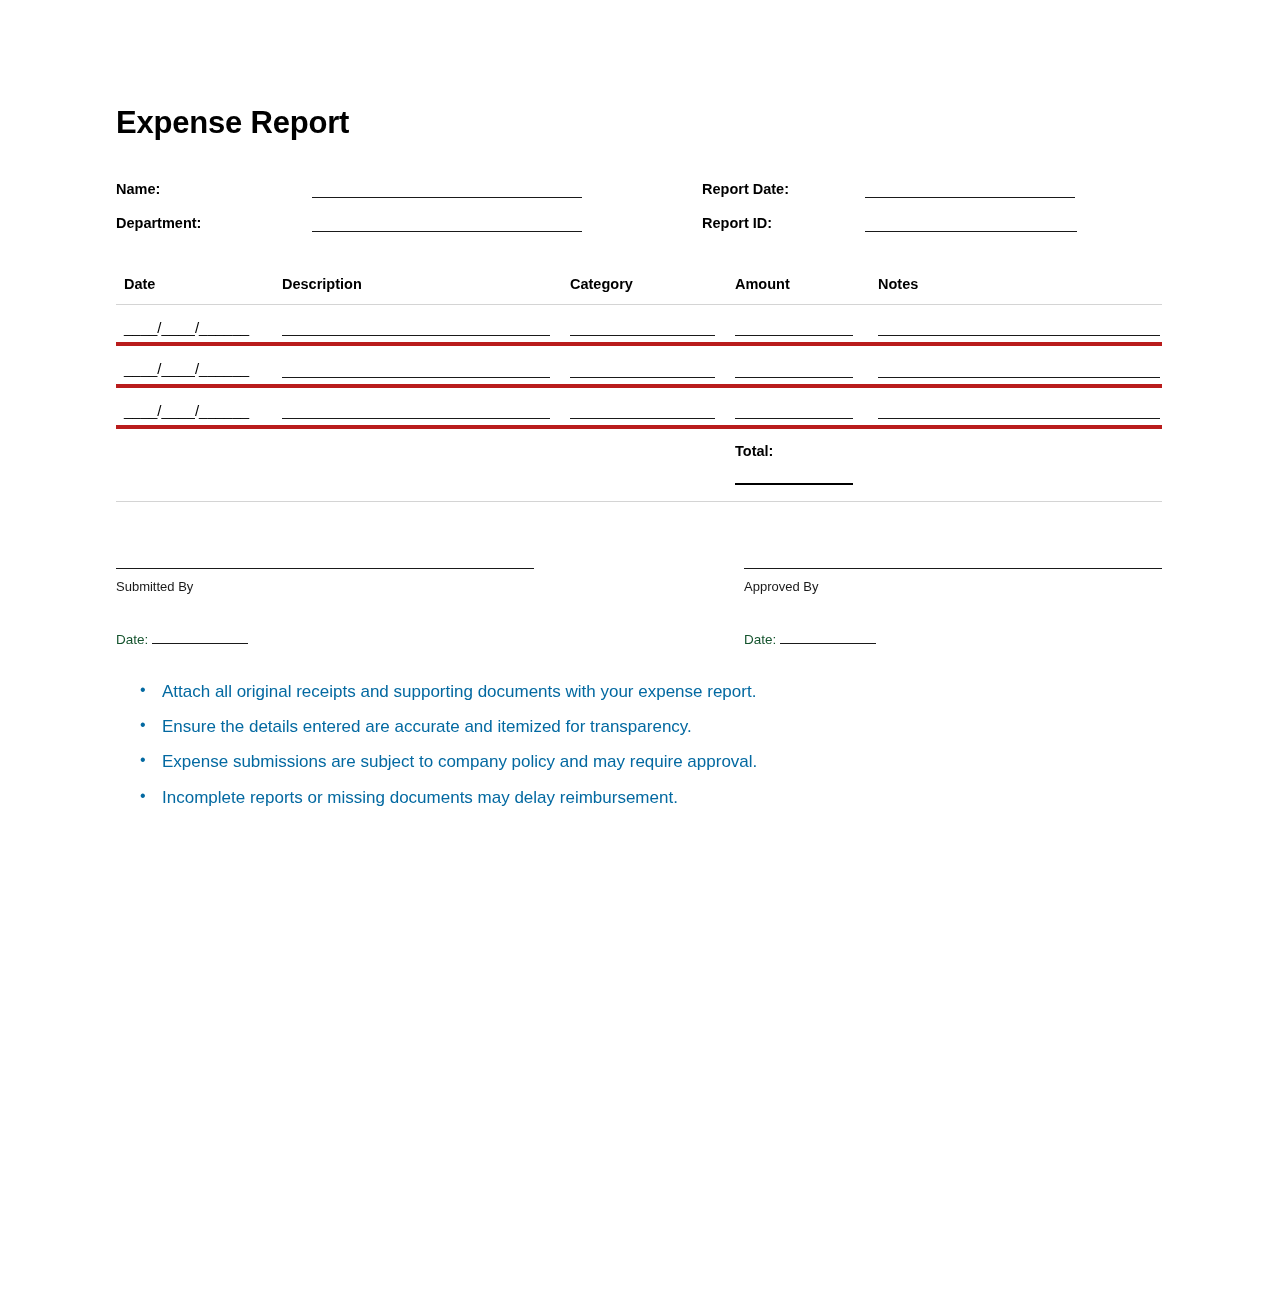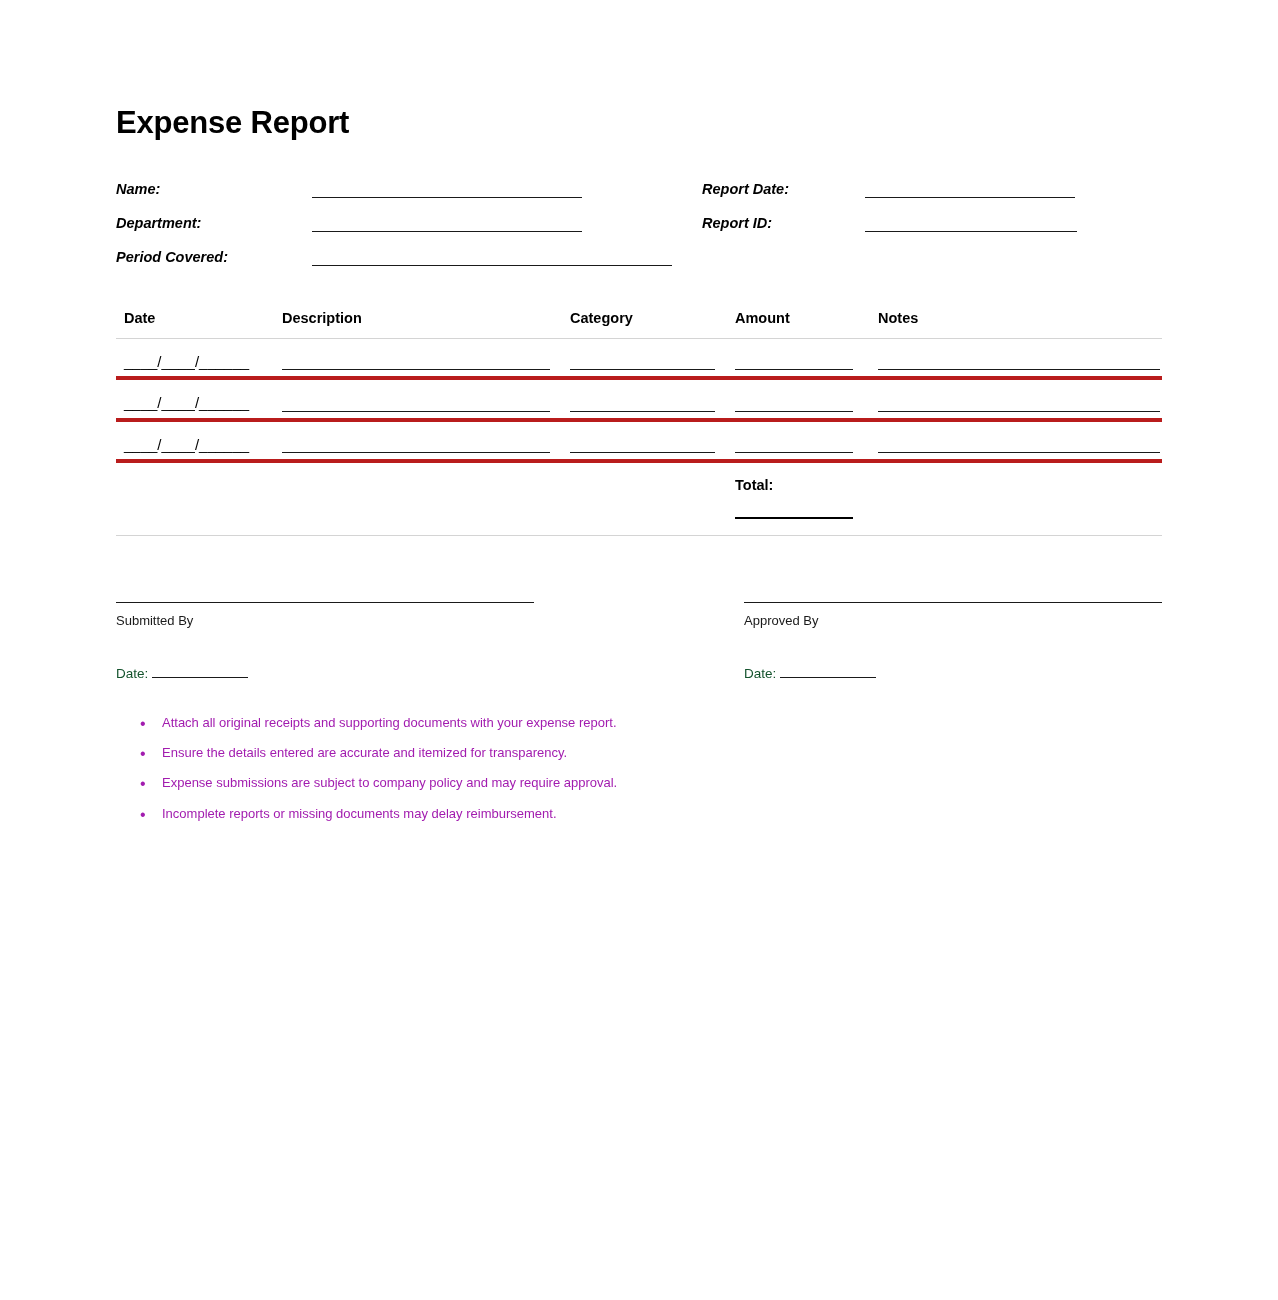--- a/index.html
+++ b/index.html
@@ -30,21 +30,20 @@
   }
 
   
   .header-fields {
     margin-top: 24px;
   }
   .field-row {
     display: flex;
     align-items: flex-end;
     height: 34px;
-    font-style: italic;
   }
   .field-left {
     display: flex;
     align-items: flex-end;
     width: 586px;
   }
   .field-right {
     display: flex;
     align-items: flex-end;
   }
@@ -164,26 +163,26 @@
     margin-left: 4px;
   }
 
   
   ul.notes-list {
     margin: 34px 0 0 0;
     padding-left: 24px;
     list-style: none;
   }
   ul.notes-list li {
-    font-size: 13px;
+    font-size: 17px;
     line-height: 1.25;
     margin-bottom: 14px;
     position: relative;
     padding-left: 22px;
-    color: #a21caf;
+    color: #0369a1;
   }
   ul.notes-list li::before {
     content: "\2022";
     position: absolute;
     left: 0;
     top: -1px;
     font-size: 16px;
   }
 </style>
 </head>
@@ -210,26 +209,20 @@
       <div class="field-left">
         <span class="field-label dept">Department:</span>
         <span class="rule w270"></span>
       </div>
       <div class="field-right">
         <span class="field-label rid">Report ID:</span>
         <span class="rule w212"></span>
       </div>
     </div>
 
-    <div class="field-row">
-      <div class="field-left">
-        <span class="field-label period">Period Covered:</span>
-        <span class="rule w360"></span>
-      </div>
-    </div>
 
   </div>
 
   <table class="expense">
     <colgroup>
       <col class="c-date">
       <col class="c-desc">
       <col class="c-cat">
       <col class="c-amt">
       <col class="c-notes">

